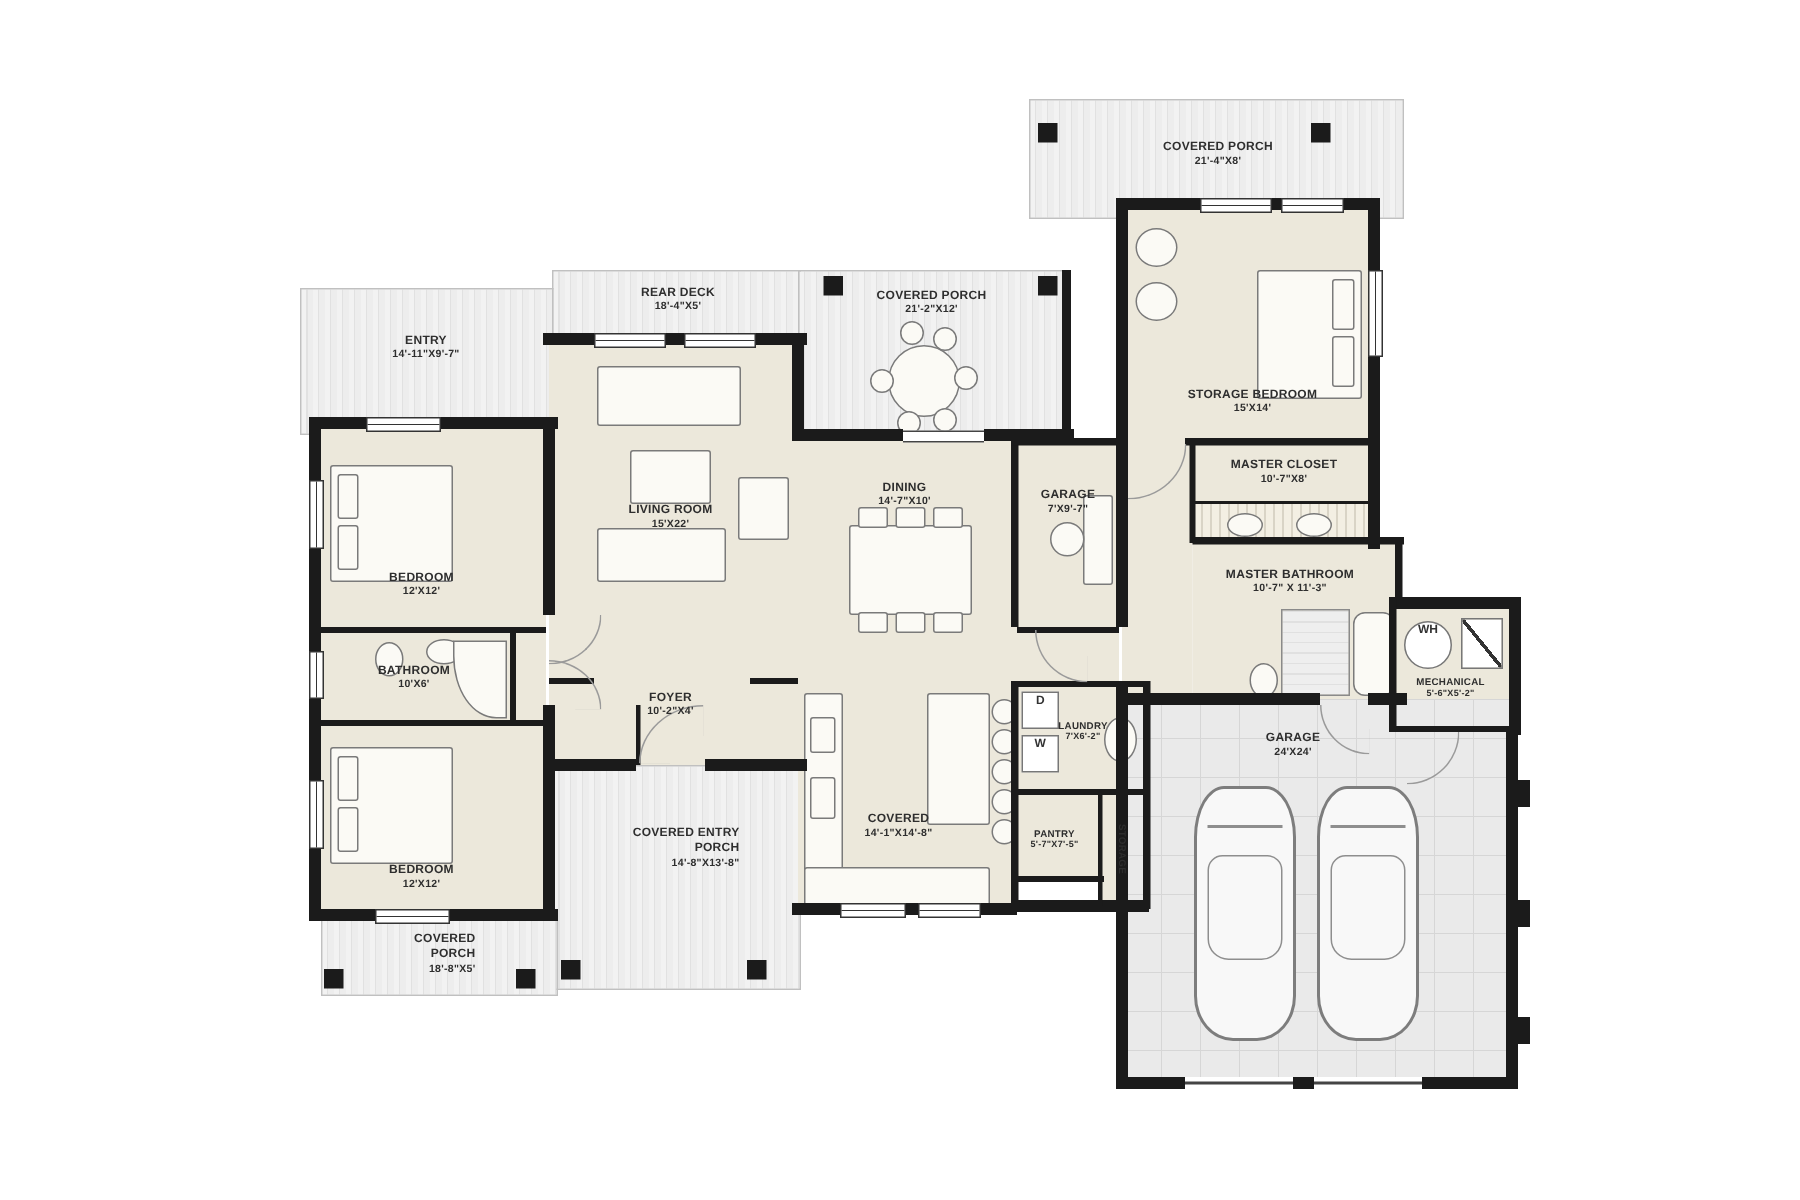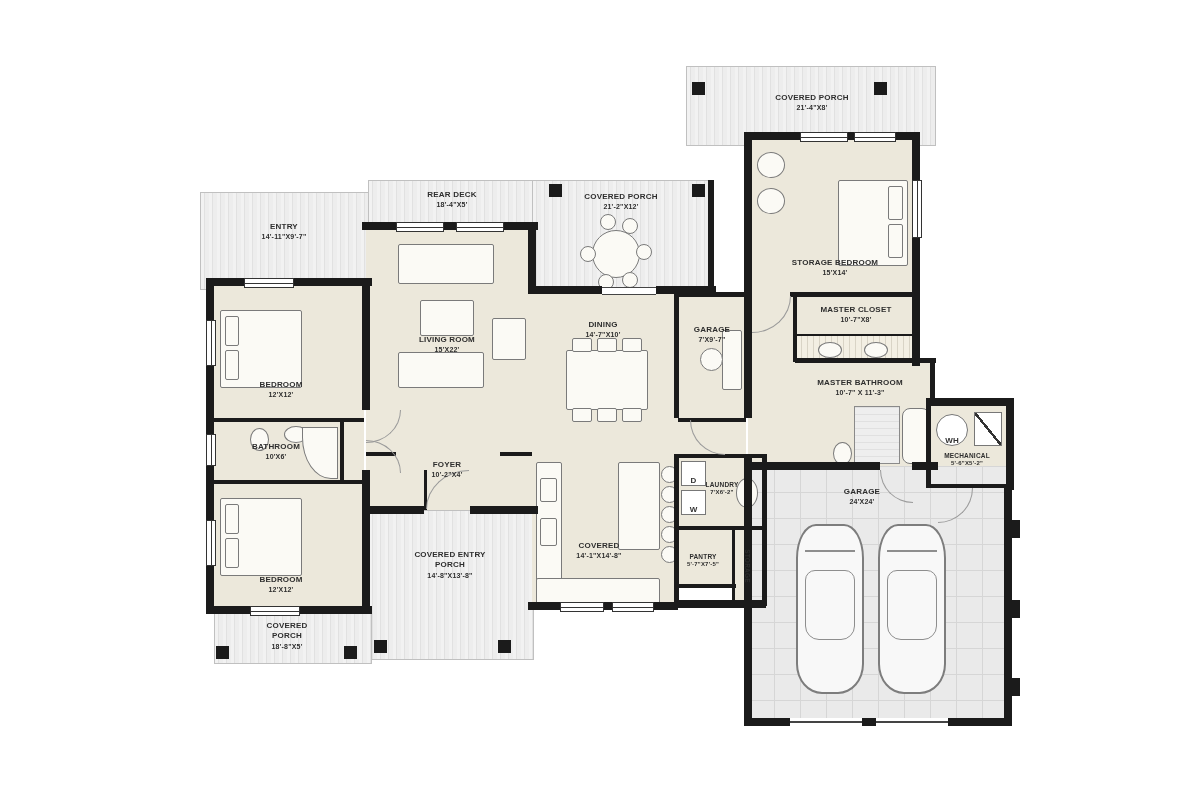--- a/index.html
+++ b/index.html
@@ -30,23 +30,23 @@
   .arc-tl{border-width:1.5px 0 0 1.5px; border-radius:100% 0 0 0;}
   .arc-tr{border-width:1.5px 1.5px 0 0; border-radius:0 100% 0 0;}
   .arc-bl{border-width:0 0 1.5px 1.5px; border-radius:0 0 0 100%;}
   .arc-br{border-width:0 1.5px 1.5px 0; border-radius:0 0 100% 0;}
   .bay{background:#fff; z-index:5;}
   .bayline{background:#444; height:2px; margin-top:3px;}
   .lbl{z-index:6; transform:translate(-50%,-50%); text-align:center; color:#2e2e2e;
        font-weight:bold; font-size:8px; line-height:1.3; letter-spacing:.2px; white-space:nowrap;}
   .lbl .dims{display:block; font-size:7px; font-weight:bold;}
   .lbl.small{font-size:6.5px;} .lbl.small .dims{font-size:6px;}
-  .lbl.wrap{white-space:normal;}
+  .lbl.wrap{white-space:normal;text-align:right;}
   .vtext{writing-mode:vertical-rl; transform:translate(-50%,-50%) ;}
-  .appl{z-index:3; border:1.5px solid #777; background:#fff; display:flex; align-items:flex-end;
+  .appl{z-index:3; border:1.5px solid #777; background:#fff; display:flex; align-items:flex-start;
         justify-content:center; font-weight:bold; font-size:8px; color:#333;}
   .shower{border:1.5px solid #8a8a8a; background:
           repeating-linear-gradient(0deg,#eee 0 6px,#e0e0e0 6px 7px),
           repeating-linear-gradient(90deg,transparent 0 6px,#d8d8d8 6px 7px); z-index:3;}
   .car{border:2px solid #7d7d7d; background:#f8f8f8; z-index:3;
        border-radius:20px 20px 26px 26px / 34px 34px 30px 30px;}
   .cab{position:absolute; left:7px; right:7px; top:44px; bottom:52px;
        border:1.5px solid #8e8e8e; border-radius:10px 10px 14px 14px;}
   .hline{background:#8e8e8e; height:1.5px; position:absolute; left:7px; right:7px;}
 </style>

